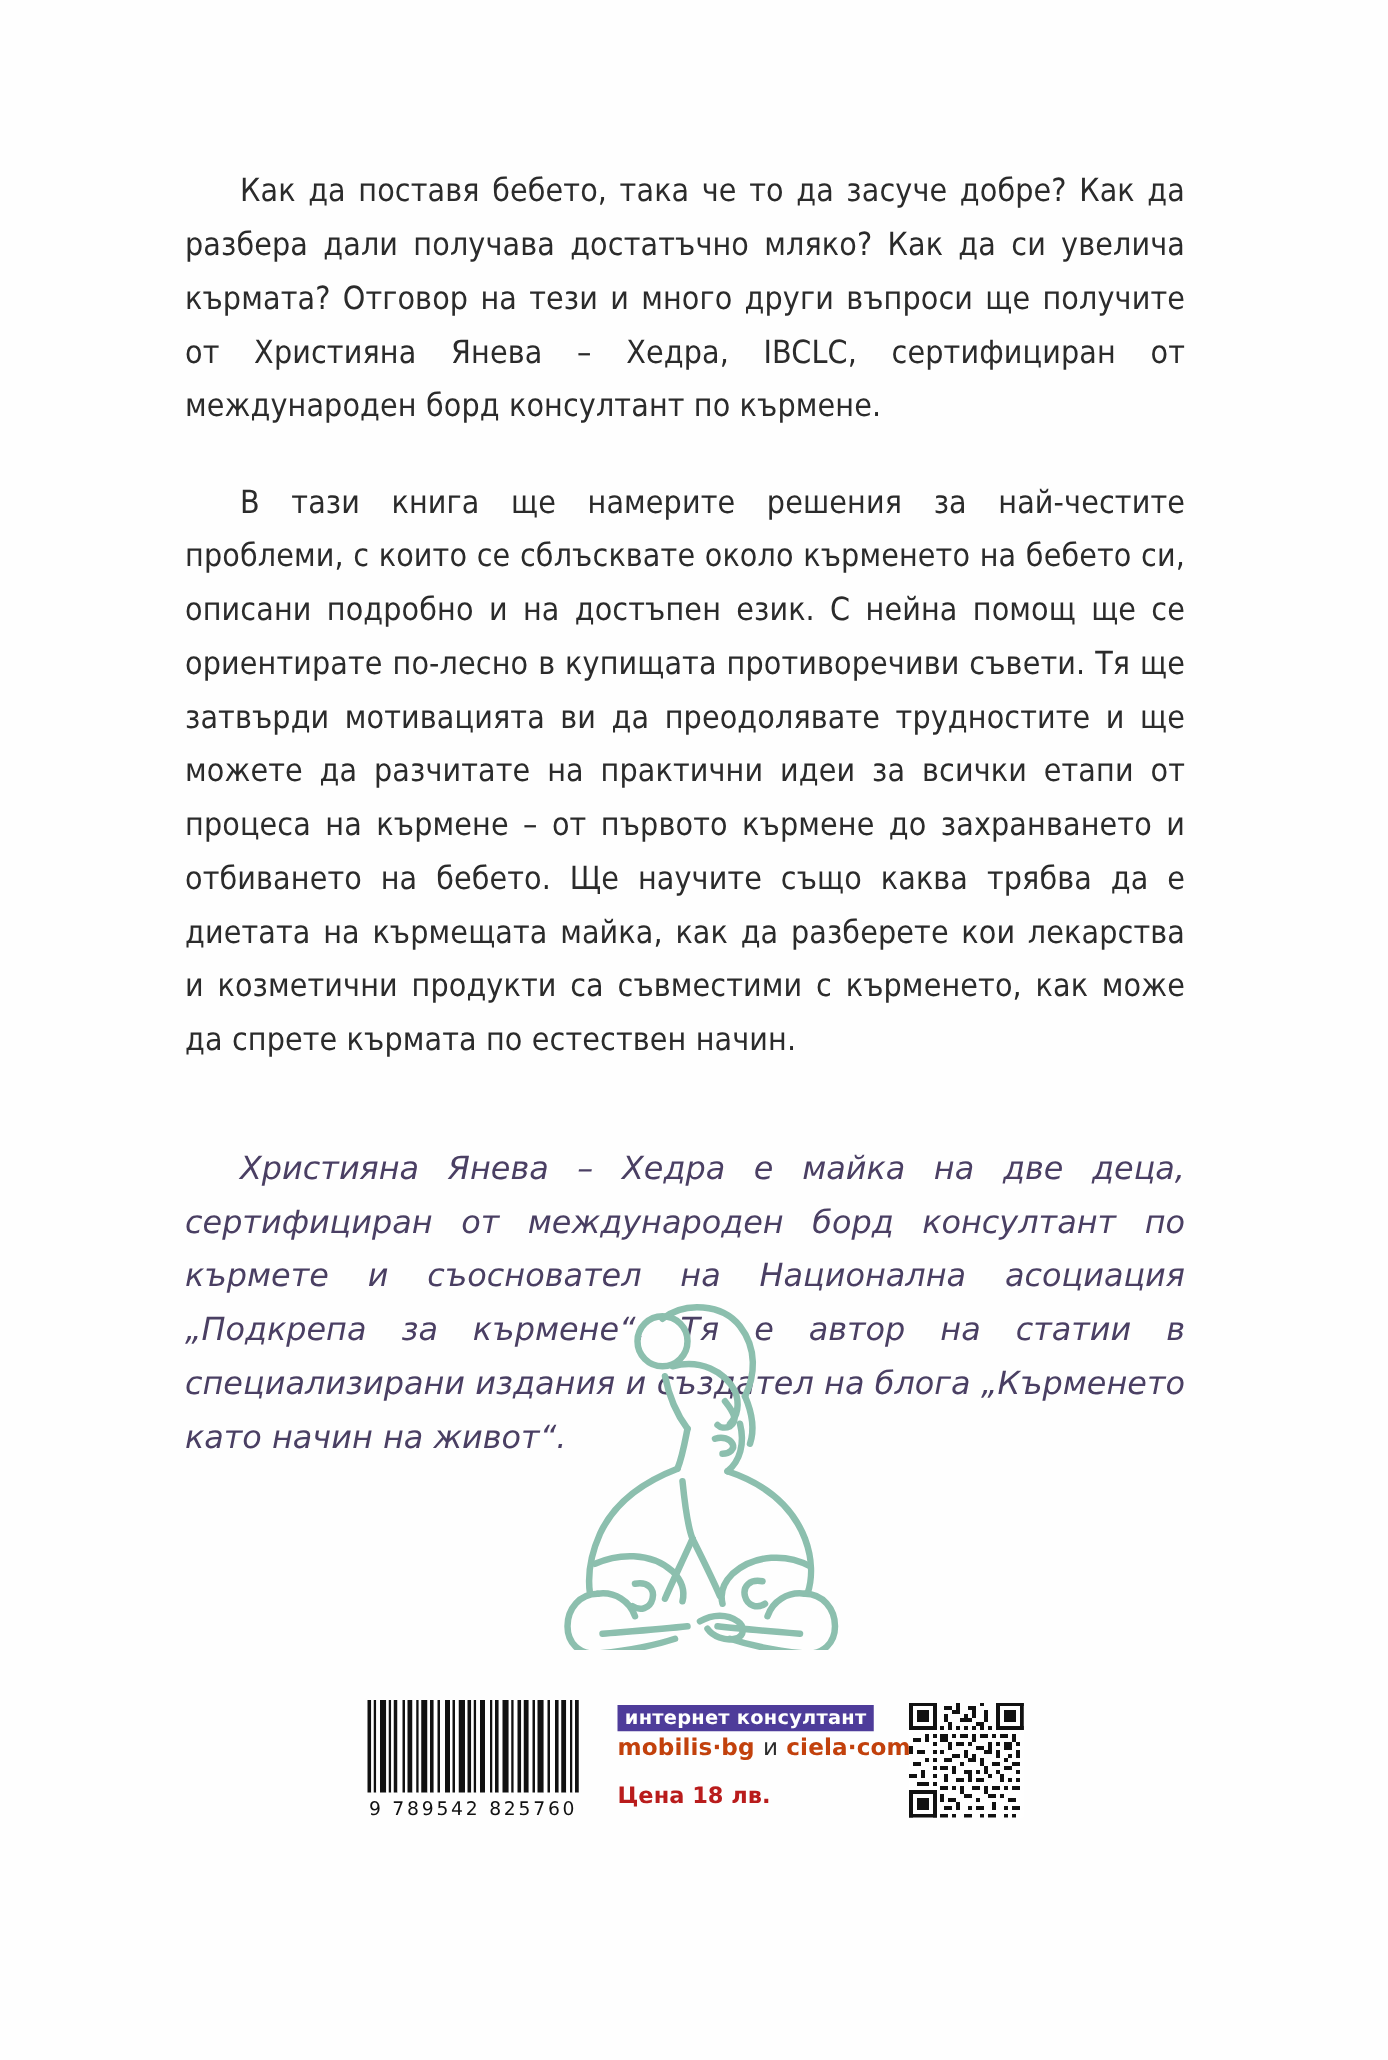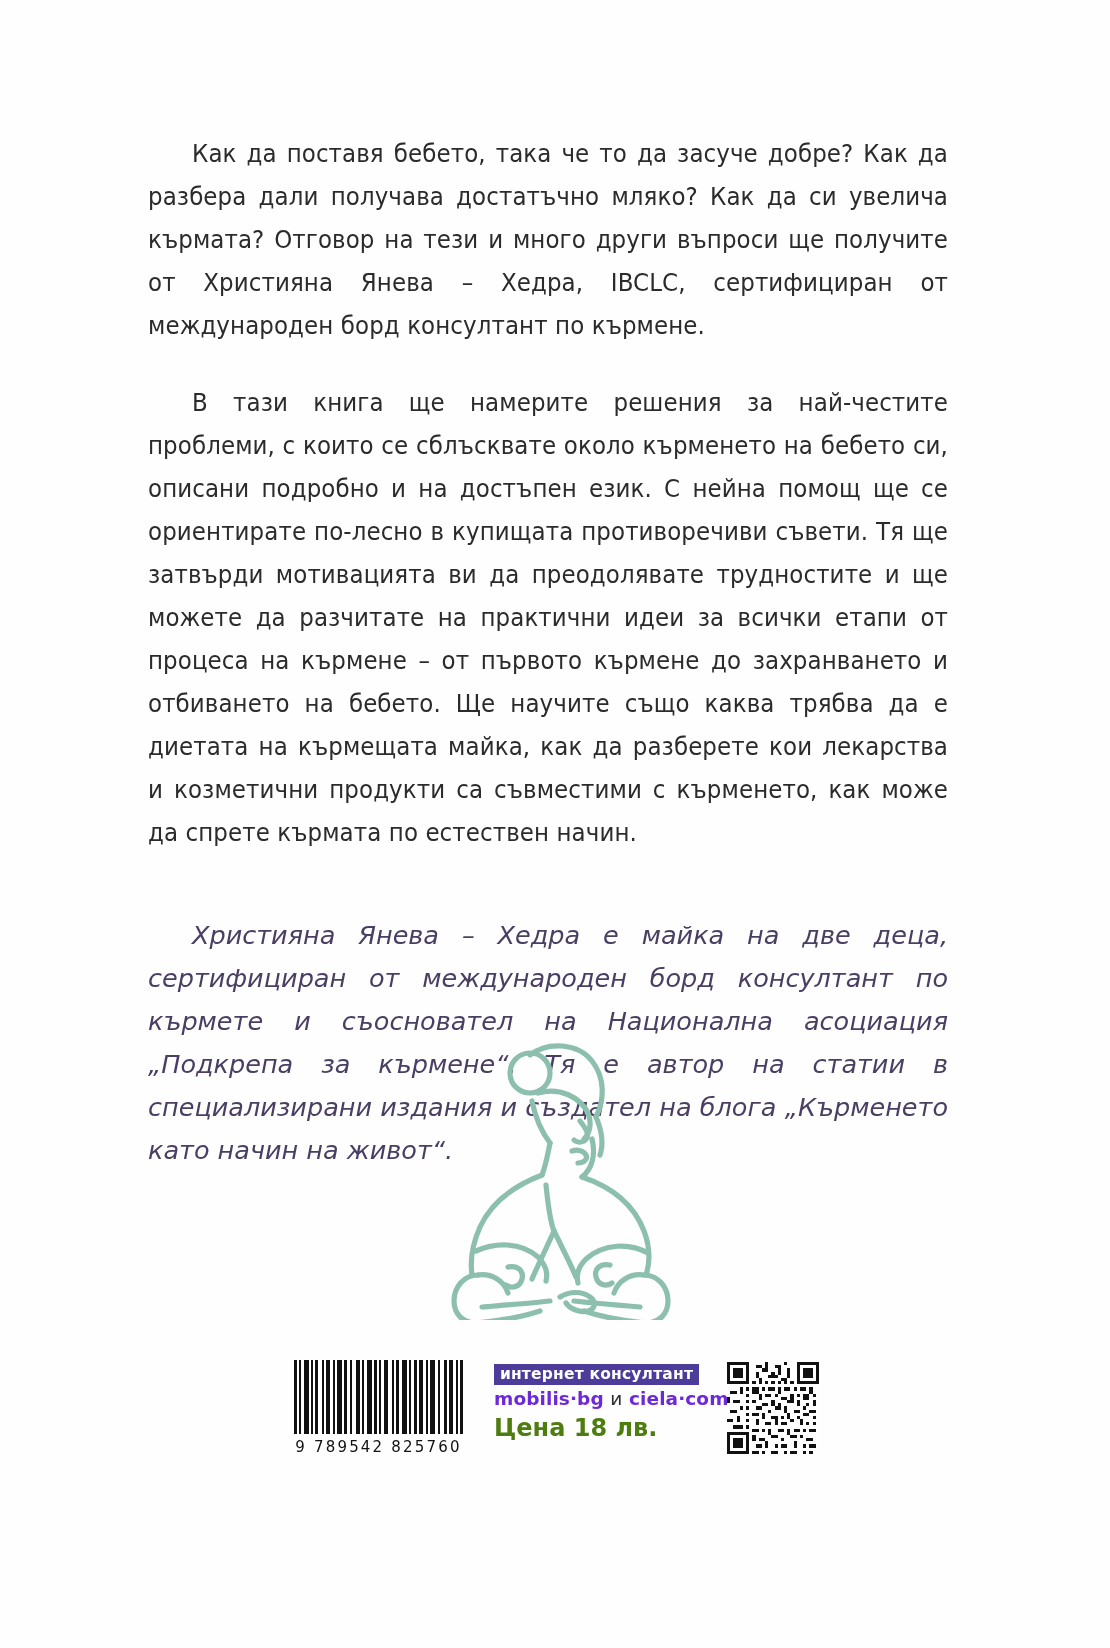--- a/index.html
+++ b/index.html
@@ -130,30 +130,30 @@
   }
   .shops-sites {
     margin-top: 3px;
     font-size: 18.5px;
     font-weight: 700;
     color: #2b2b2b;
     white-space: nowrap;
     letter-spacing: 0.1px;
   }
   .shops-sites .site {
-    color: #6d28d9;
+    color: #c2410c;
   }
   .shops-sites .conj {
     font-weight: 400;
   }
   .price {
-    margin-top: 5px;
-    font-size: 24px;
+    margin-top: 17px;
+    font-size: 18px;
     font-weight: 700;
-    color: #4d7c0f;
+    color: #b91c1c;
     white-space: nowrap;
   }
 
   .qr-block {
     width: 92px;
     height: 92px;
     padding-top: 4px;
   }
   .qr-block svg { display: block; }
 </style>

